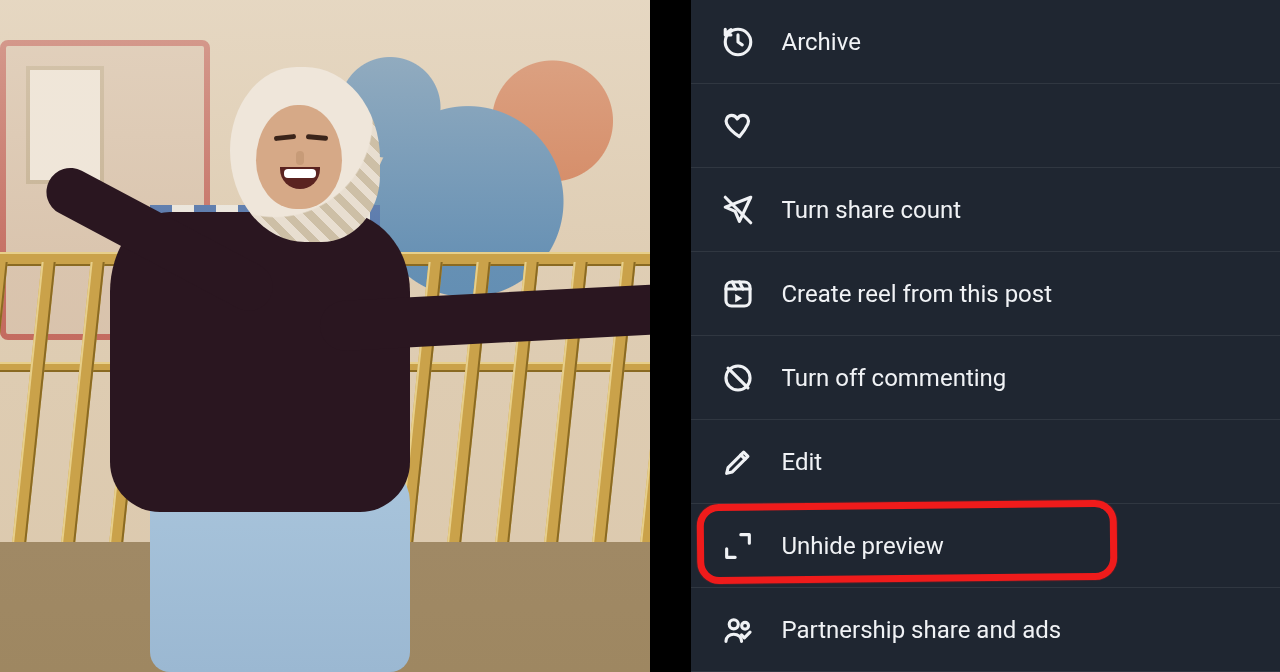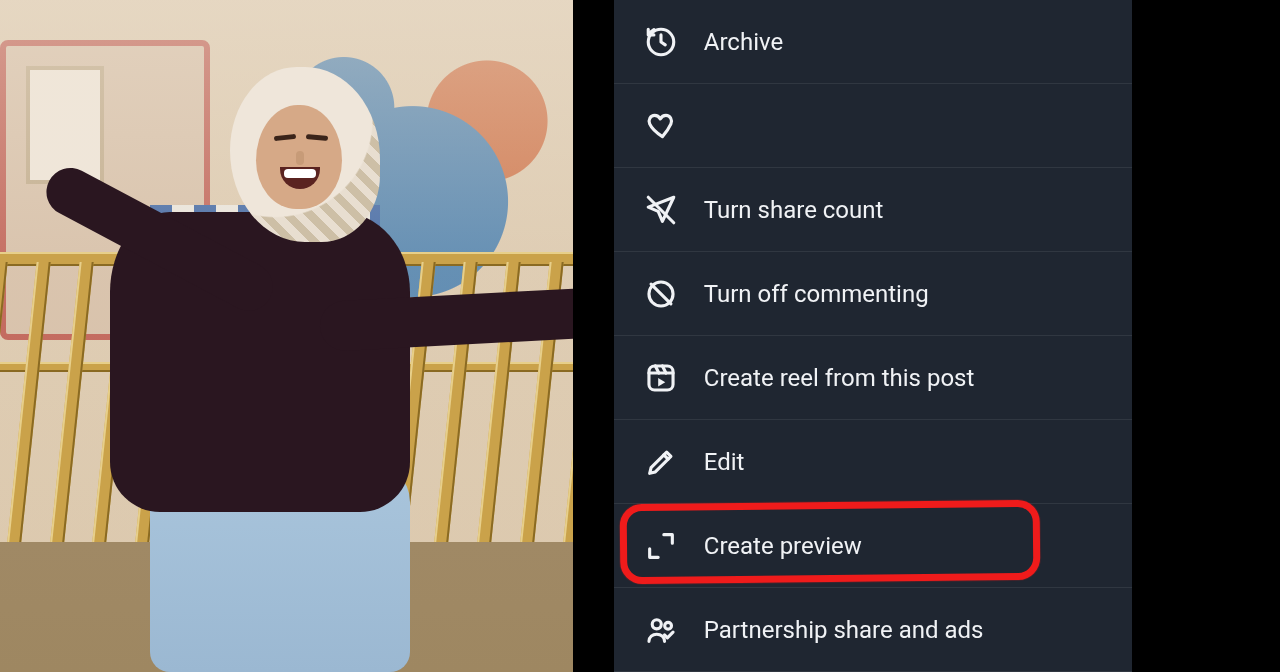--- a/index.html
+++ b/index.html
@@ -1,17 +1,17 @@
 <!DOCTYPE html>
 <html><head>
 <meta charset="utf-8">
 <style>
   * { box-sizing: border-box; margin: 0; padding: 0; }
   html, body { width: 1280px; height: 672px; overflow: hidden; font-family: -apple-system, BlinkMacSystemFont, "Segoe UI", Roboto, Helvetica, Arial, sans-serif; background:#000; }
-  .wrap { display:flex; width:1132px; height:672px;gap:41px; }
+  .wrap { display:flex; width:1280px; height:672px;gap:41px; }
 
   
   .photo {
     position:relative;
     width:672px;   
     height:672px;
     overflow:hidden;
     background:
       linear-gradient(rgba(255,255,255,0.06), rgba(255,255,255,0.06)),
       radial-gradient(circle at 72% 30%, #2b6aa3 0 95px, transparent 96px),
@@ -168,51 +168,51 @@
     <div class="item">
       <svg class="ic" viewBox="0 0 24 24">
         <path d="M21 3 3 10l7 3 3 7 8-17z"></path>
         <path d="M3 3l18 18"></path>
       </svg>
       <span>Turn share count</span>
     </div>
 
     <div class="item">
       <svg class="ic" viewBox="0 0 24 24">
-        <circle cx="12" cy="12" r="8.5"></circle>
-        <path d="M5 5l14 14"></path>
-      </svg>
-      <span>Turn off commenting</span>
-    </div>
-
-    <div class="item">
-      <svg class="ic" viewBox="0 0 24 24">
         <rect x="3.5" y="3.5" width="17" height="17" rx="4"></rect>
         <path d="M3.5 8.5h17"></path>
         <path d="M8 3.5l2.5 5"></path>
         <path d="M13 3.5l2.5 5"></path>
         <path d="M10 12l5 3-5 3z" fill="#f0f2f5" stroke="none"></path>
       </svg>
       <span>Create reel from this post</span>
     </div>
 
     <div class="item">
       <svg class="ic" viewBox="0 0 24 24">
+        <circle cx="12" cy="12" r="8.5"></circle>
+        <path d="M5 5l14 14"></path>
+      </svg>
+      <span>Turn off commenting</span>
+    </div>
+
+    <div class="item">
+      <svg class="ic" viewBox="0 0 24 24">
         <path d="M4 20l1-4L16 5l3 3L8 19l-4 1z"></path>
         <path d="M14 7l3 3"></path>
       </svg>
       <span>Edit</span>
     </div>
 
     <div class="item">
       <svg class="ic" viewBox="0 0 24 24">
         <path d="M14 4h6v6"></path>
         <path d="M10 20H4v-6"></path>
       </svg>
-      <span>Create preview</span>
+      <span>Unhide preview</span>
     </div>
 
     <div class="item">
       <svg class="ic" viewBox="0 0 24 24">
         <circle cx="9" cy="8" r="3.2"></circle>
         <path d="M3.5 20c0-3 2.5-5 5.5-5s5.5 2 5.5 5"></path>
         <circle cx="17" cy="9" r="2.4"></circle>
         <path d="M14.5 15.5l2 2 4-4"></path>
       </svg>
       <span>Partnership share and ads</span>

